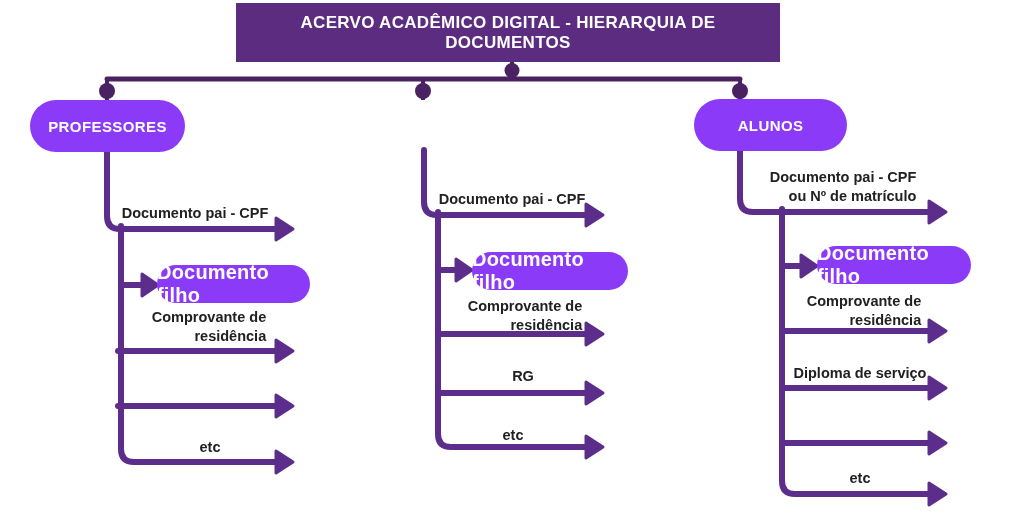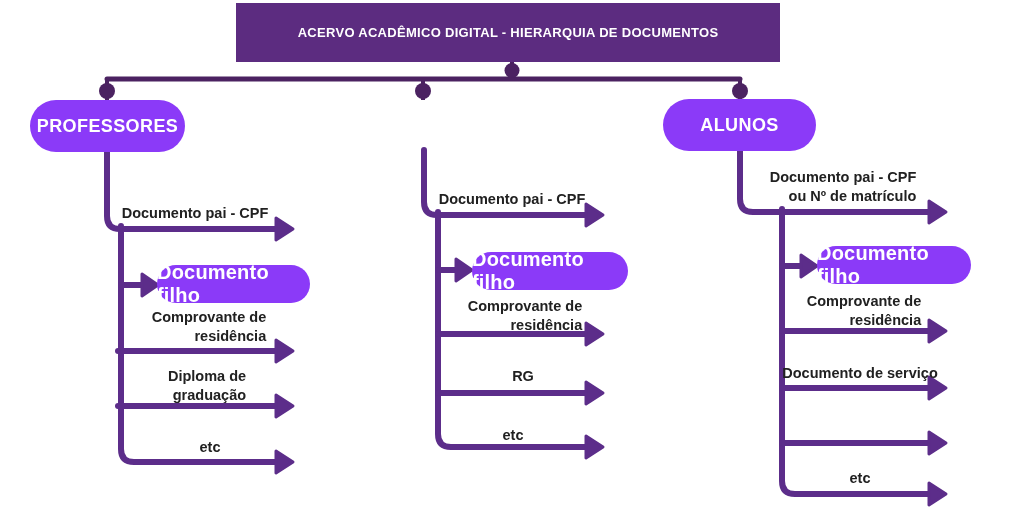--- a/index.html
+++ b/index.html
@@ -11,26 +11,26 @@
   }
   html,body{margin:0;padding:0;}
   #canvas{
     position:relative;width:1024px;height:512px;background:#ffffff;overflow:hidden;
     font-family:"Liberation Sans",sans-serif;
   }
   #wires{position:absolute;left:0;top:0;width:1024px;height:512px;}
   .title-bar{
     position:absolute;left:236px;top:3px;width:544px;height:59px;
     background:var(--title-bg);color:#fff;display:flex;align-items:center;justify-content:center;
-    font-weight:700;font-size:13px;letter-spacing:.3px;text-align:center;
+    font-weight:700;font-size:17px;letter-spacing:.3px;text-align:center;
   }
   .cat-pill{
     position:absolute;height:52px;background:var(--node);border-radius:26px;
     color:#fff;display:flex;align-items:center;justify-content:center;
-    font-weight:700;font-size:18px;letter-spacing:.4px;
+    font-weight:700;font-size:15px;letter-spacing:.4px;
   }
   .child-pill{
     position:absolute;height:38px;background:var(--node);border-radius:20px;
     color:#fff;display:flex;align-items:center;justify-content:center;
     font-weight:700;font-size:20px;letter-spacing:.2px;
   }
   .lbl{
     position:absolute;transform:translateX(-50%);
     font-weight:700;font-size:14.5px;line-height:19px;color:var(--ink);
     text-align:right;white-space:pre-line;
@@ -97,38 +97,36 @@
       <path class="wire" d="M782 388 H930"></path>
       <polygon class="head" points="929,377 946,388 929,399"></polygon>
       <path class="wire" d="M782 443 H930"></path>
       <polygon class="head" points="929,432 946,443 929,454"></polygon>
     </g>
   </svg>
 
   <div class="title-bar">ACERVO ACADÊMICO DIGITAL - HIERARQUIA DE DOCUMENTOS</div>
 
   <div class="cat-pill" style="left:30px;top:100px;width:155px;">PROFESSORES</div>
-  <div class="cat-pill" style="left:663px;top:99px;width:153px;text-align:center;">ALUNOS</div>
+  <div class="cat-pill" style="left:694px;top:99px;width:153px;text-align:center;">ALUNOS</div>
 
   <div class="lbl" style="left:195px;top:204px;">Documento pai - CPF</div>
   <div class="child-pill" style="left:157px;top:265px;width:153px;">Documento filho</div>
   <div class="lbl" style="left:209px;top:308px;">Comprovante de
 residência</div>
-  <div class="lbl" style="left:207px;top:367px;">Diploma de
-graduação</div>
   <div class="lbl" style="left:210px;top:438px;">etc</div>
 
   <div class="lbl" style="left:512px;top:190px;">Documento pai - CPF</div>
   <div class="child-pill" style="left:472px;top:252px;width:156px;">Documento filho</div>
   <div class="lbl" style="left:525px;top:297px;">Comprovante de
 residência</div>
   <div class="lbl" style="left:523px;top:367px;">RG</div>
   <div class="lbl" style="left:513px;top:426px;">etc</div>
 
   <div class="lbl" style="left:843px;top:168px;">Documento pai - CPF
 ou Nº de matrículo</div>
   <div class="child-pill" style="left:817px;top:246px;width:154px;">Documento filho</div>
   <div class="lbl" style="left:864px;top:292px;">Comprovante de
 residência</div>
-  <div class="lbl" style="left:860px;top:364px;white-space:nowrap;">Documento de serviço</div>
+  <div class="lbl" style="left:860px;top:364px;white-space:nowrap;">Diploma de serviço</div>
   <div class="lbl" style="left:860px;top:469px;">etc</div>
 
 </div>
 
 </body></html>

